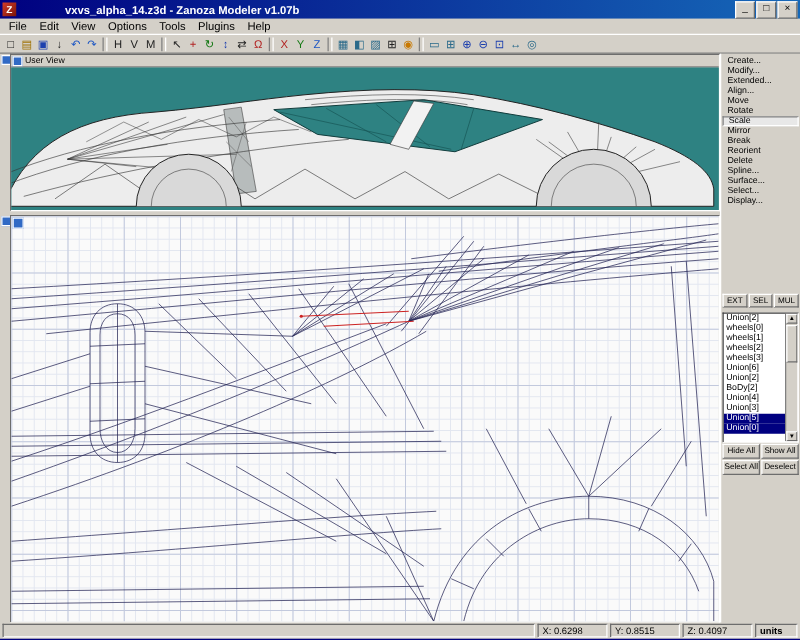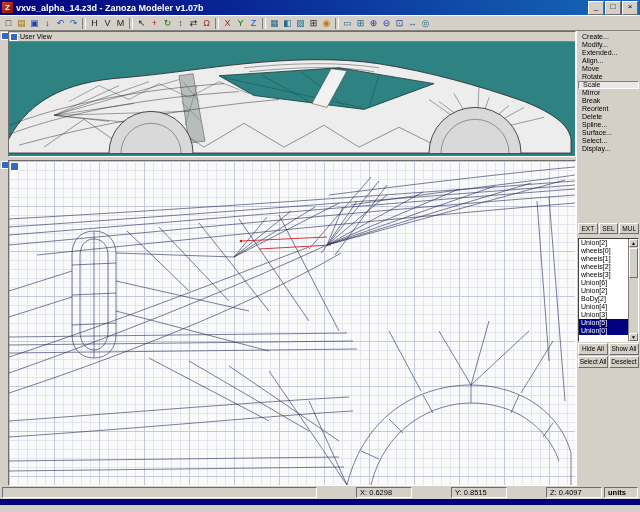--- a/index.html
+++ b/index.html
@@ -5,21 +5,21 @@
   html,body{margin:0;padding:0;}
   #screen{position:relative;width:640px;height:512px;background:#d4d0c8;overflow:hidden;
     font-family:"Liberation Sans",sans-serif;-webkit-font-smoothing:none;}
   .raised{border:1px solid;border-color:#ffffff #6d6d6d #6d6d6d #ffffff;background:#d4d0c8;}
   .sunken{border:1px solid;border-color:#6d6d6d #ffffff #ffffff #6d6d6d;}
   
   .titlebar{height:15px;display:flex;align-items:center;padding:0 2px;
     background:linear-gradient(90deg,#000080,#1668b8);}
   .app-icon{width:11px;height:11px;margin-right:3px;background:linear-gradient(135deg,#d23c2a,#7a1408);
     color:#fff;font-size:8px;font-weight:bold;line-height:11px;text-align:center;flex:0 0 auto;}
-  .title-text{color:#fff;font-size:9px;font-weight:bold;flex:1;white-space:nowrap;overflow:hidden;}
+  .title-text{color:#fff;font-size:9px;font-weight:bold;flex:1;white-space:nowrap;overflow:hidden;margin-left:36px;}
   .winbtn{width:14px;height:12px;margin-left:1px;font-size:8px;line-height:10px;text-align:center;
     color:#000;flex:0 0 auto;}
   
   .menubar{height:12px;display:flex;align-items:center;font-size:9px;padding-left:2px;background:#d4d0c8;}
   .menu-item{padding:0 5px;line-height:12px;color:#000;}
   
   .toolbar{height:14px;display:flex;align-items:center;border-top:1px solid #fff;
     border-bottom:1px solid #808080;padding-left:2px;background:#d4d0c8;}
   .tbi{width:13px;height:12px;font-size:9px;line-height:12px;text-align:center;color:#333;flex:0 0 auto;}
   .tsep{width:2px;height:11px;margin:0 2px;border-left:1px solid #808080;border-right:1px solid #fff;flex:0 0 auto;}
@@ -68,37 +68,46 @@
   .sb-btn{width:9px;height:8px;font-size:5px;line-height:7px;text-align:center;box-sizing:border-box;}
   .sb-up{position:absolute;top:0;} .sb-down{position:absolute;bottom:0;}
   .sb-thumb{position:absolute;top:9px;left:0;width:9px;height:30px;box-sizing:border-box;}
   .btnrow{display:flex;gap:1px;padding:1px 1px 0;height:12px;}
   .sm-btn{flex:1;font-size:6.5px;line-height:9px;text-align:center;color:#000;overflow:hidden;white-space:nowrap;}
   .panel-fill{flex:1;}
   
   .statusbar{height:11px;display:flex;gap:2px;padding:1px 2px;box-sizing:content-box;background:#d4d0c8;}
   .status-cell{font-size:7.5px;line-height:9px;padding:0 3px;color:#000;white-space:nowrap;}
   .status-main{flex:1;}
-  .status-coord{width:48px;flex:0 0 auto;margin-left:37px;}
+  .status-coord{width:48px;flex:0 0 auto;}
   .status-units{width:26px;flex:0 0 auto;font-weight:bold;}
   .taskbar-edge{height:6px;background:#000080;}
 </style>
 </head>
 <body>
 
 <div id="screen">
 
   <div class="titlebar">
     <div class="app-icon">Z</div>
     <div class="title-text">vxvs_alpha_14.z3d - Zanoza Modeler v1.07b</div>
     <div class="winbtn raised">_</div>
     <div class="winbtn raised">□</div>
     <div class="winbtn raised">×</div>
   </div>
 
+  <div class="menubar">
+    <span class="menu-item">File</span>
+    <span class="menu-item">Edit</span>
+    <span class="menu-item">View</span>
+    <span class="menu-item">Options</span>
+    <span class="menu-item">Tools</span>
+    <span class="menu-item">Plugins</span>
+    <span class="menu-item">Help</span>
+  </div>
 
   <div class="toolbar">
     <span class="tbi c-dark">□</span>
     <span class="tbi c-gold">▤</span>
     <span class="tbi c-navy">▣</span>
     <span class="tbi c-dark">↓</span>
     <span class="tbi c-blue">↶</span>
     <span class="tbi c-blue">↷</span>
     <span class="tsep"></span>
     <span class="tbi c-dark">H</span>

